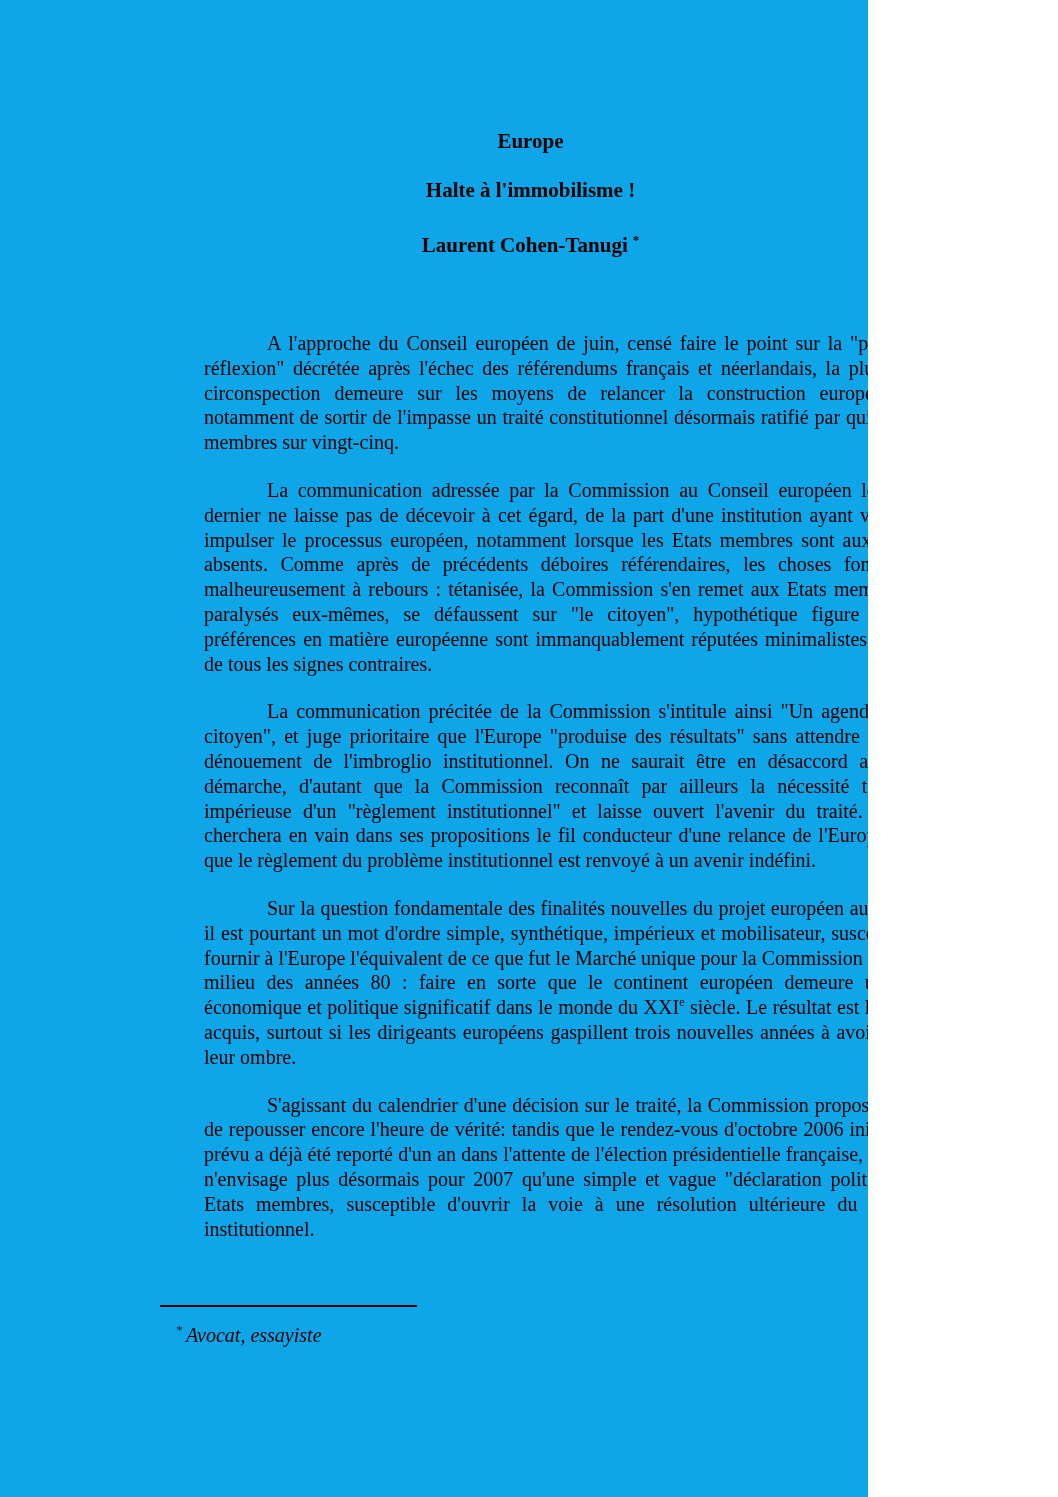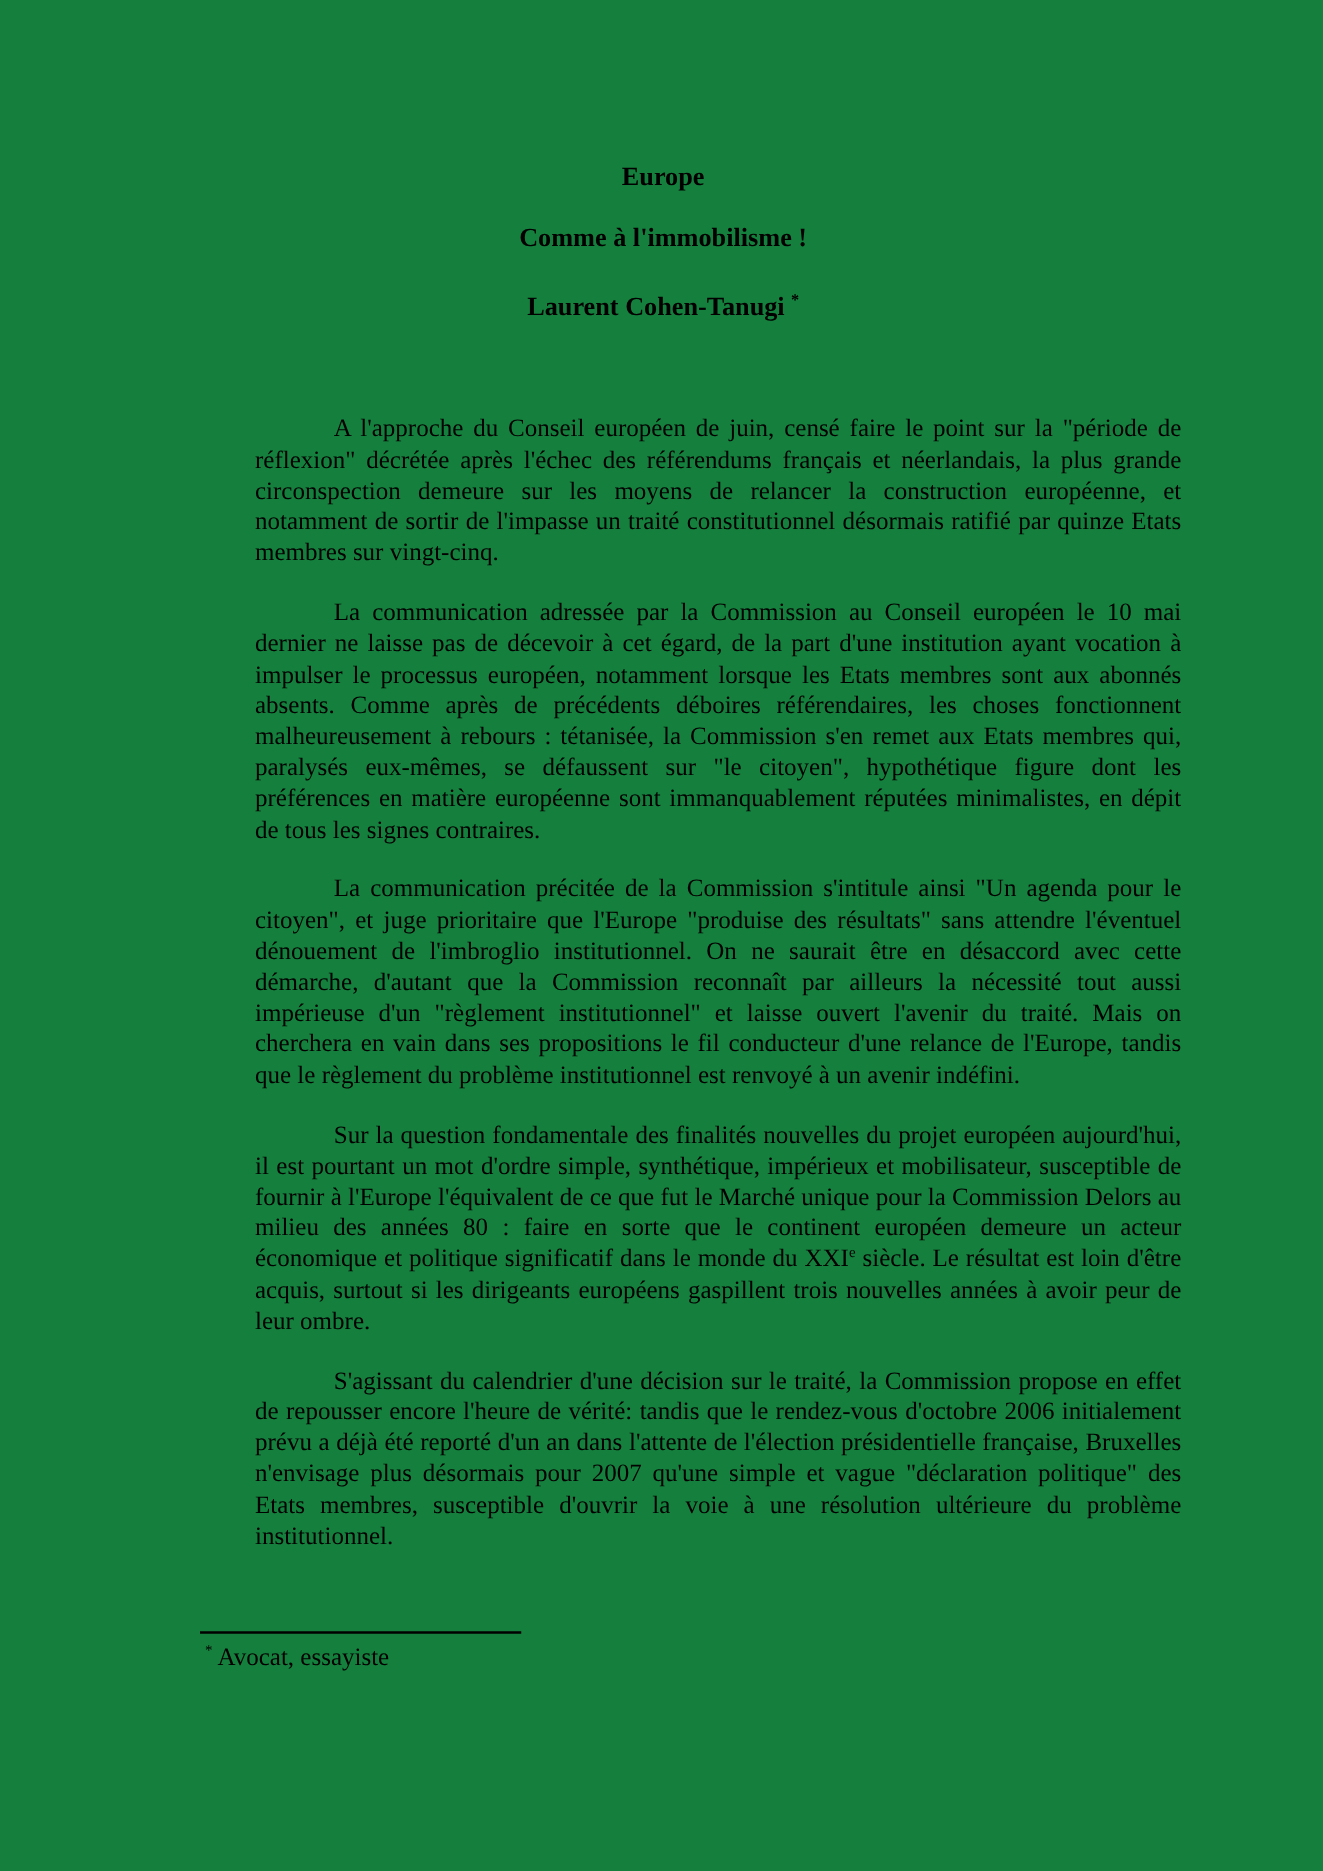--- a/index.html
+++ b/index.html
@@ -2,23 +2,23 @@
 <html><head>
 <meta charset="utf-8">
 <style>
   html, body {
     margin: 0;
     padding: 0;
     background: #ffffff;
   }
   .page {
     position: relative;
-    width: 1058px;
+    width: 868px;
     height: 1497px;
-    background: #15803d;
+    background: #0ea5e9;
     color: #000000;
     font-family: "Liberation Serif", "DejaVu Serif", serif;
     overflow: hidden;
   }
   .header {
     position: absolute;
     top: 131px;
     left: 160px;
     width: 741px;
     text-align: center;
@@ -64,37 +64,38 @@
     width: 741px;
     font-size: 20px;
   }
   .footnote-rule {
     width: 257px;
     height: 0;
     border-top: 2px solid #000000;
     margin: 0 0 7px 0;
   }
   .footnote-line {
-    margin: 4px;
+    margin: 16px;
     line-height: 24px;
+    font-style: italic;
   }
   .footnote-line sup {
     font-size: 12px;
     line-height: 0;
     margin-right: 4px;
   }
 </style>
 </head>
 <body>
 
 <div class="page">
 
   <div class="header">
     <div class="title-line">Europe</div>
-    <div class="title-line">Comme à l'immobilisme !</div>
+    <div class="title-line">Halte à l'immobilisme !</div>
     <div class="author-line"><span>Laurent Cohen-Tanugi</span><sup>*</sup></div>
   </div>
 
   <div class="body-text">
     <p>A l'approche du Conseil européen de juin, censé faire le point sur la "période de réflexion" décrétée après l'échec des référendums français et néerlandais, la plus grande circonspection demeure sur les moyens de relancer la construction européenne, et notamment de sortir de l'impasse un traité constitutionnel désormais ratifié par quinze Etats membres sur vingt-cinq.</p>
     <p>La communication adressée par la Commission au Conseil européen le 10 mai dernier ne laisse pas de décevoir à cet égard, de la part d'une institution ayant vocation à impulser le processus européen, notamment lorsque les Etats membres sont aux abonnés absents. Comme après de précédents déboires référendaires, les choses fonctionnent malheureusement à rebours : tétanisée, la Commission s'en remet aux Etats membres qui, paralysés eux-mêmes, se défaussent sur "le citoyen", hypothétique figure dont les préférences en matière européenne sont immanquablement réputées minimalistes, en dépit de tous les signes contraires.</p>
     <p>La communication précitée de la Commission s'intitule ainsi "Un agenda pour le citoyen", et juge prioritaire que l'Europe "produise des résultats" sans attendre l'éventuel dénouement de l'imbroglio institutionnel. On ne saurait être en désaccord avec cette démarche, d'autant que la Commission reconnaît par ailleurs la nécessité tout aussi impérieuse d'un "règlement institutionnel" et laisse ouvert l'avenir du traité. Mais on cherchera en vain dans ses propositions le fil conducteur d'une relance de l'Europe, tandis que le règlement du problème institutionnel est renvoyé à un avenir indéfini.</p>
     <p><span>Sur la question fondamentale des finalités nouvelles du projet européen aujourd'hui, il est pourtant un mot d'ordre simple, synthétique, impérieux et mobilisateur, susceptible de fournir à l'Europe l'équivalent de ce que fut le Marché unique pour la Commission Delors au milieu des années 80 : faire en sorte que le continent européen demeure un acteur économique et politique significatif dans le monde du XXI</span><sup>e</sup><span> siècle. Le résultat est loin d'être acquis, surtout si les dirigeants européens gaspillent trois nouvelles années à avoir peur de leur ombre.</span></p>
     <p>S'agissant du calendrier d'une décision sur le traité, la Commission propose en effet de repousser encore l'heure de vérité: tandis que le rendez-vous d'octobre 2006 initialement prévu a déjà été reporté d'un an dans l'attente de l'élection présidentielle française, Bruxelles n'envisage plus désormais pour 2007 qu'une simple et vague "déclaration politique" des Etats membres, susceptible d'ouvrir la voie à une résolution ultérieure du problème institutionnel.</p>
   </div>

